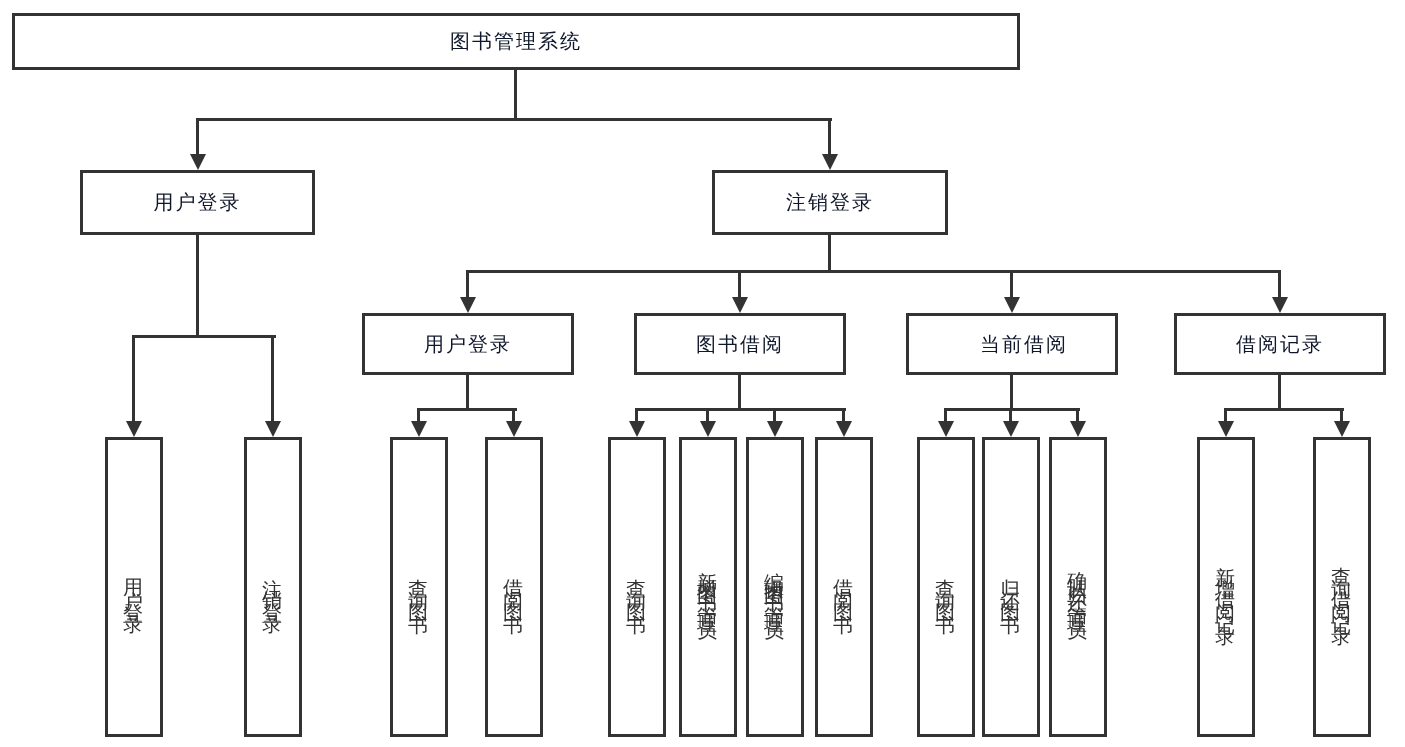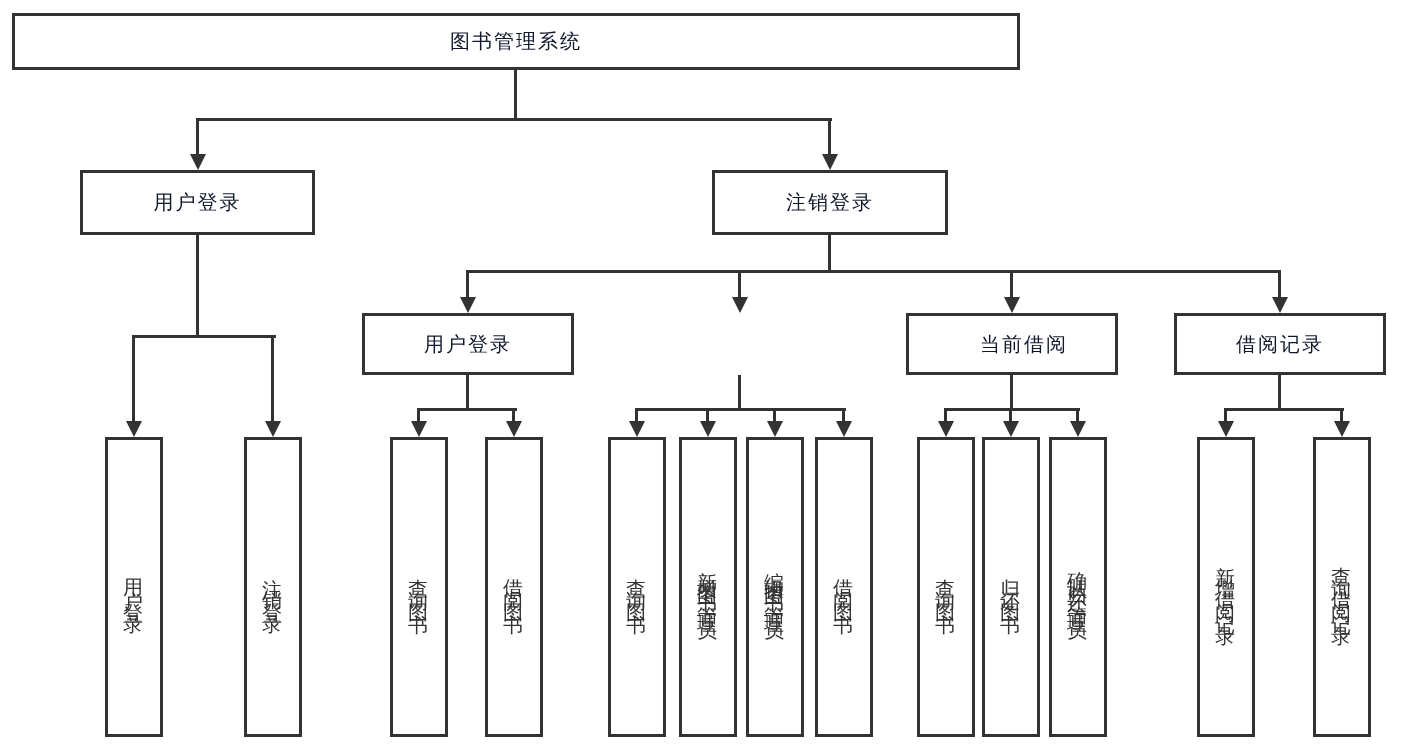--- a/index.html
+++ b/index.html
@@ -71,20 +71,23 @@
   <div class="line" style="left:738px; top:270px; width:3px; height:30px;"></div>
   <div class="arrow" style="left:732px; top:297px;"></div>
   <div class="line" style="left:1010px; top:270px; width:3px; height:30px;"></div>
   <div class="arrow" style="left:1004px; top:297px;"></div>
   <div class="line" style="left:1278px; top:270px; width:3px; height:30px;"></div>
   <div class="arrow" style="left:1272px; top:297px;"></div>
 
   <div class="box" style="left:362px; top:313px; width:212px; height:62px;">
     <span>用户登录</span>
   </div>
+  <div class="box" style="left:634px; top:313px; width:212px; height:62px;">
+    <span>图书借阅</span>
+  </div>
   <div class="box" style="left:906px; top:313px; width:212px; height:62px;padding-left:24px;">
     <span>当前借阅</span>
   </div>
   <div class="box" style="left:1174px; top:313px; width:212px; height:62px;">
     <span>借阅记录</span>
   </div>
 
   <div class="line" style="left:466px; top:375px; width:3px; height:36px;"></div>
   <div class="line" style="left:417px; top:408px; width:100px; height:3px;"></div>
   <div class="line" style="left:417px; top:408px; width:3px; height:16px;"></div>

